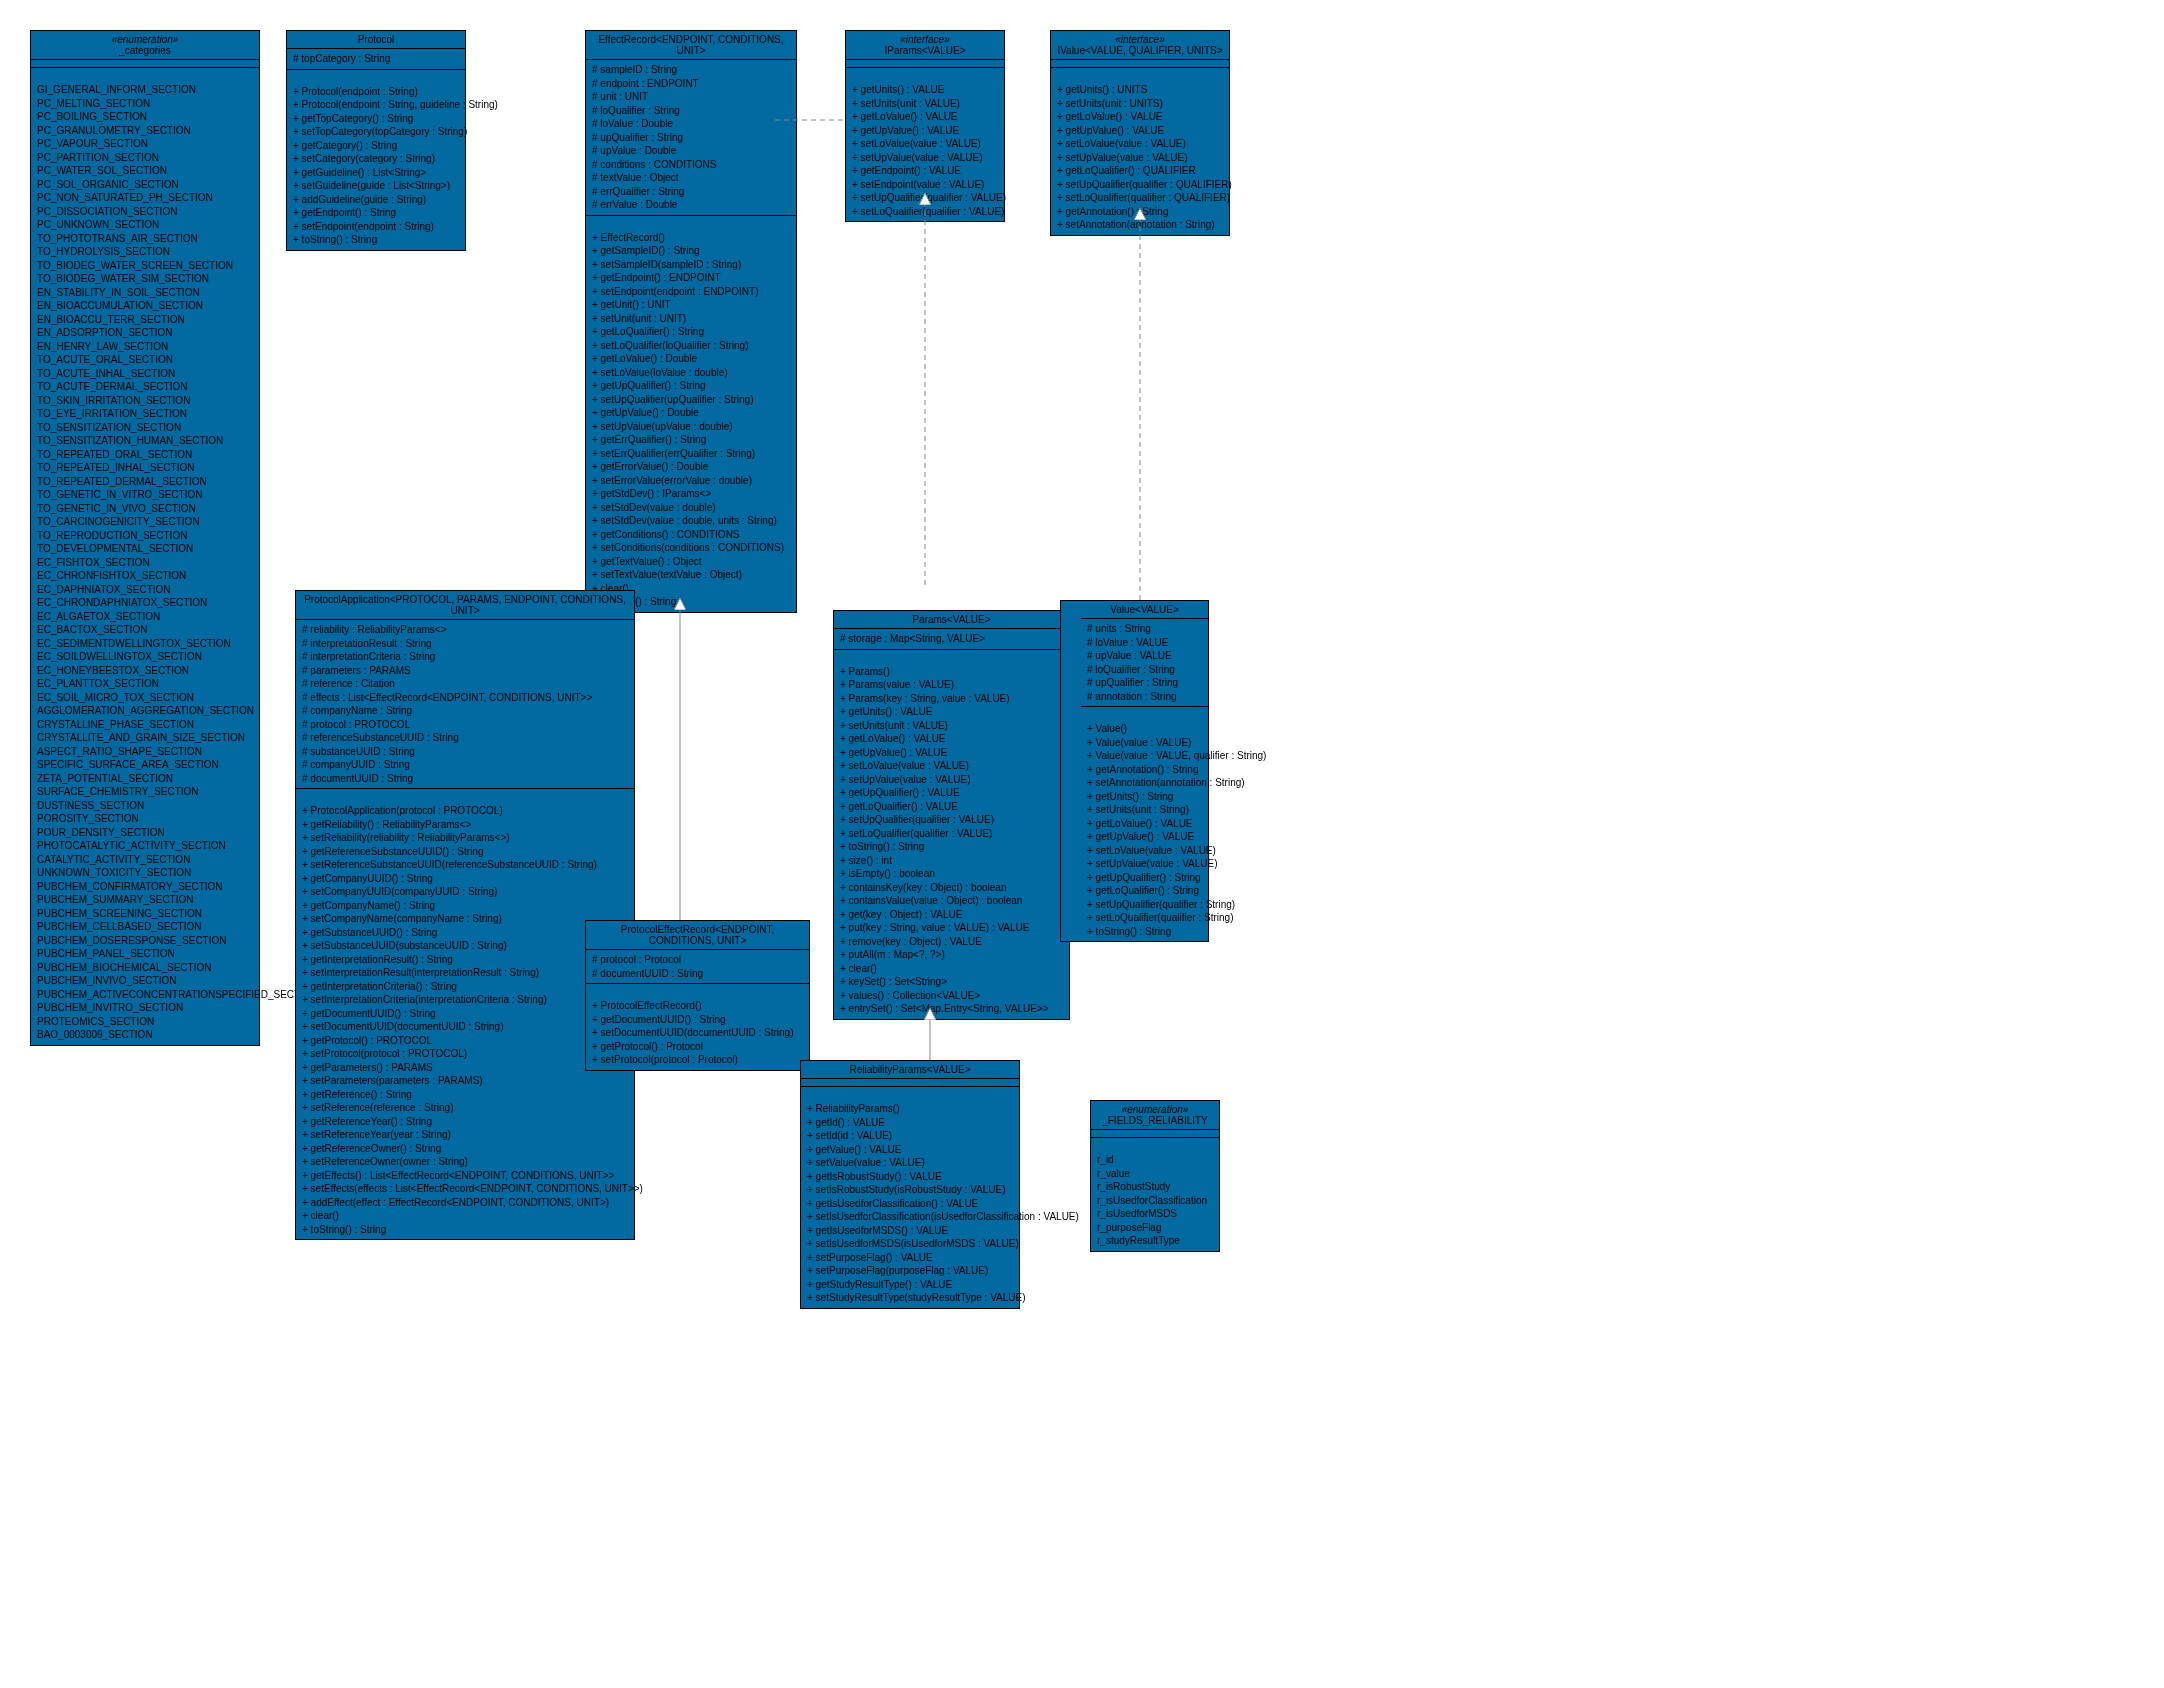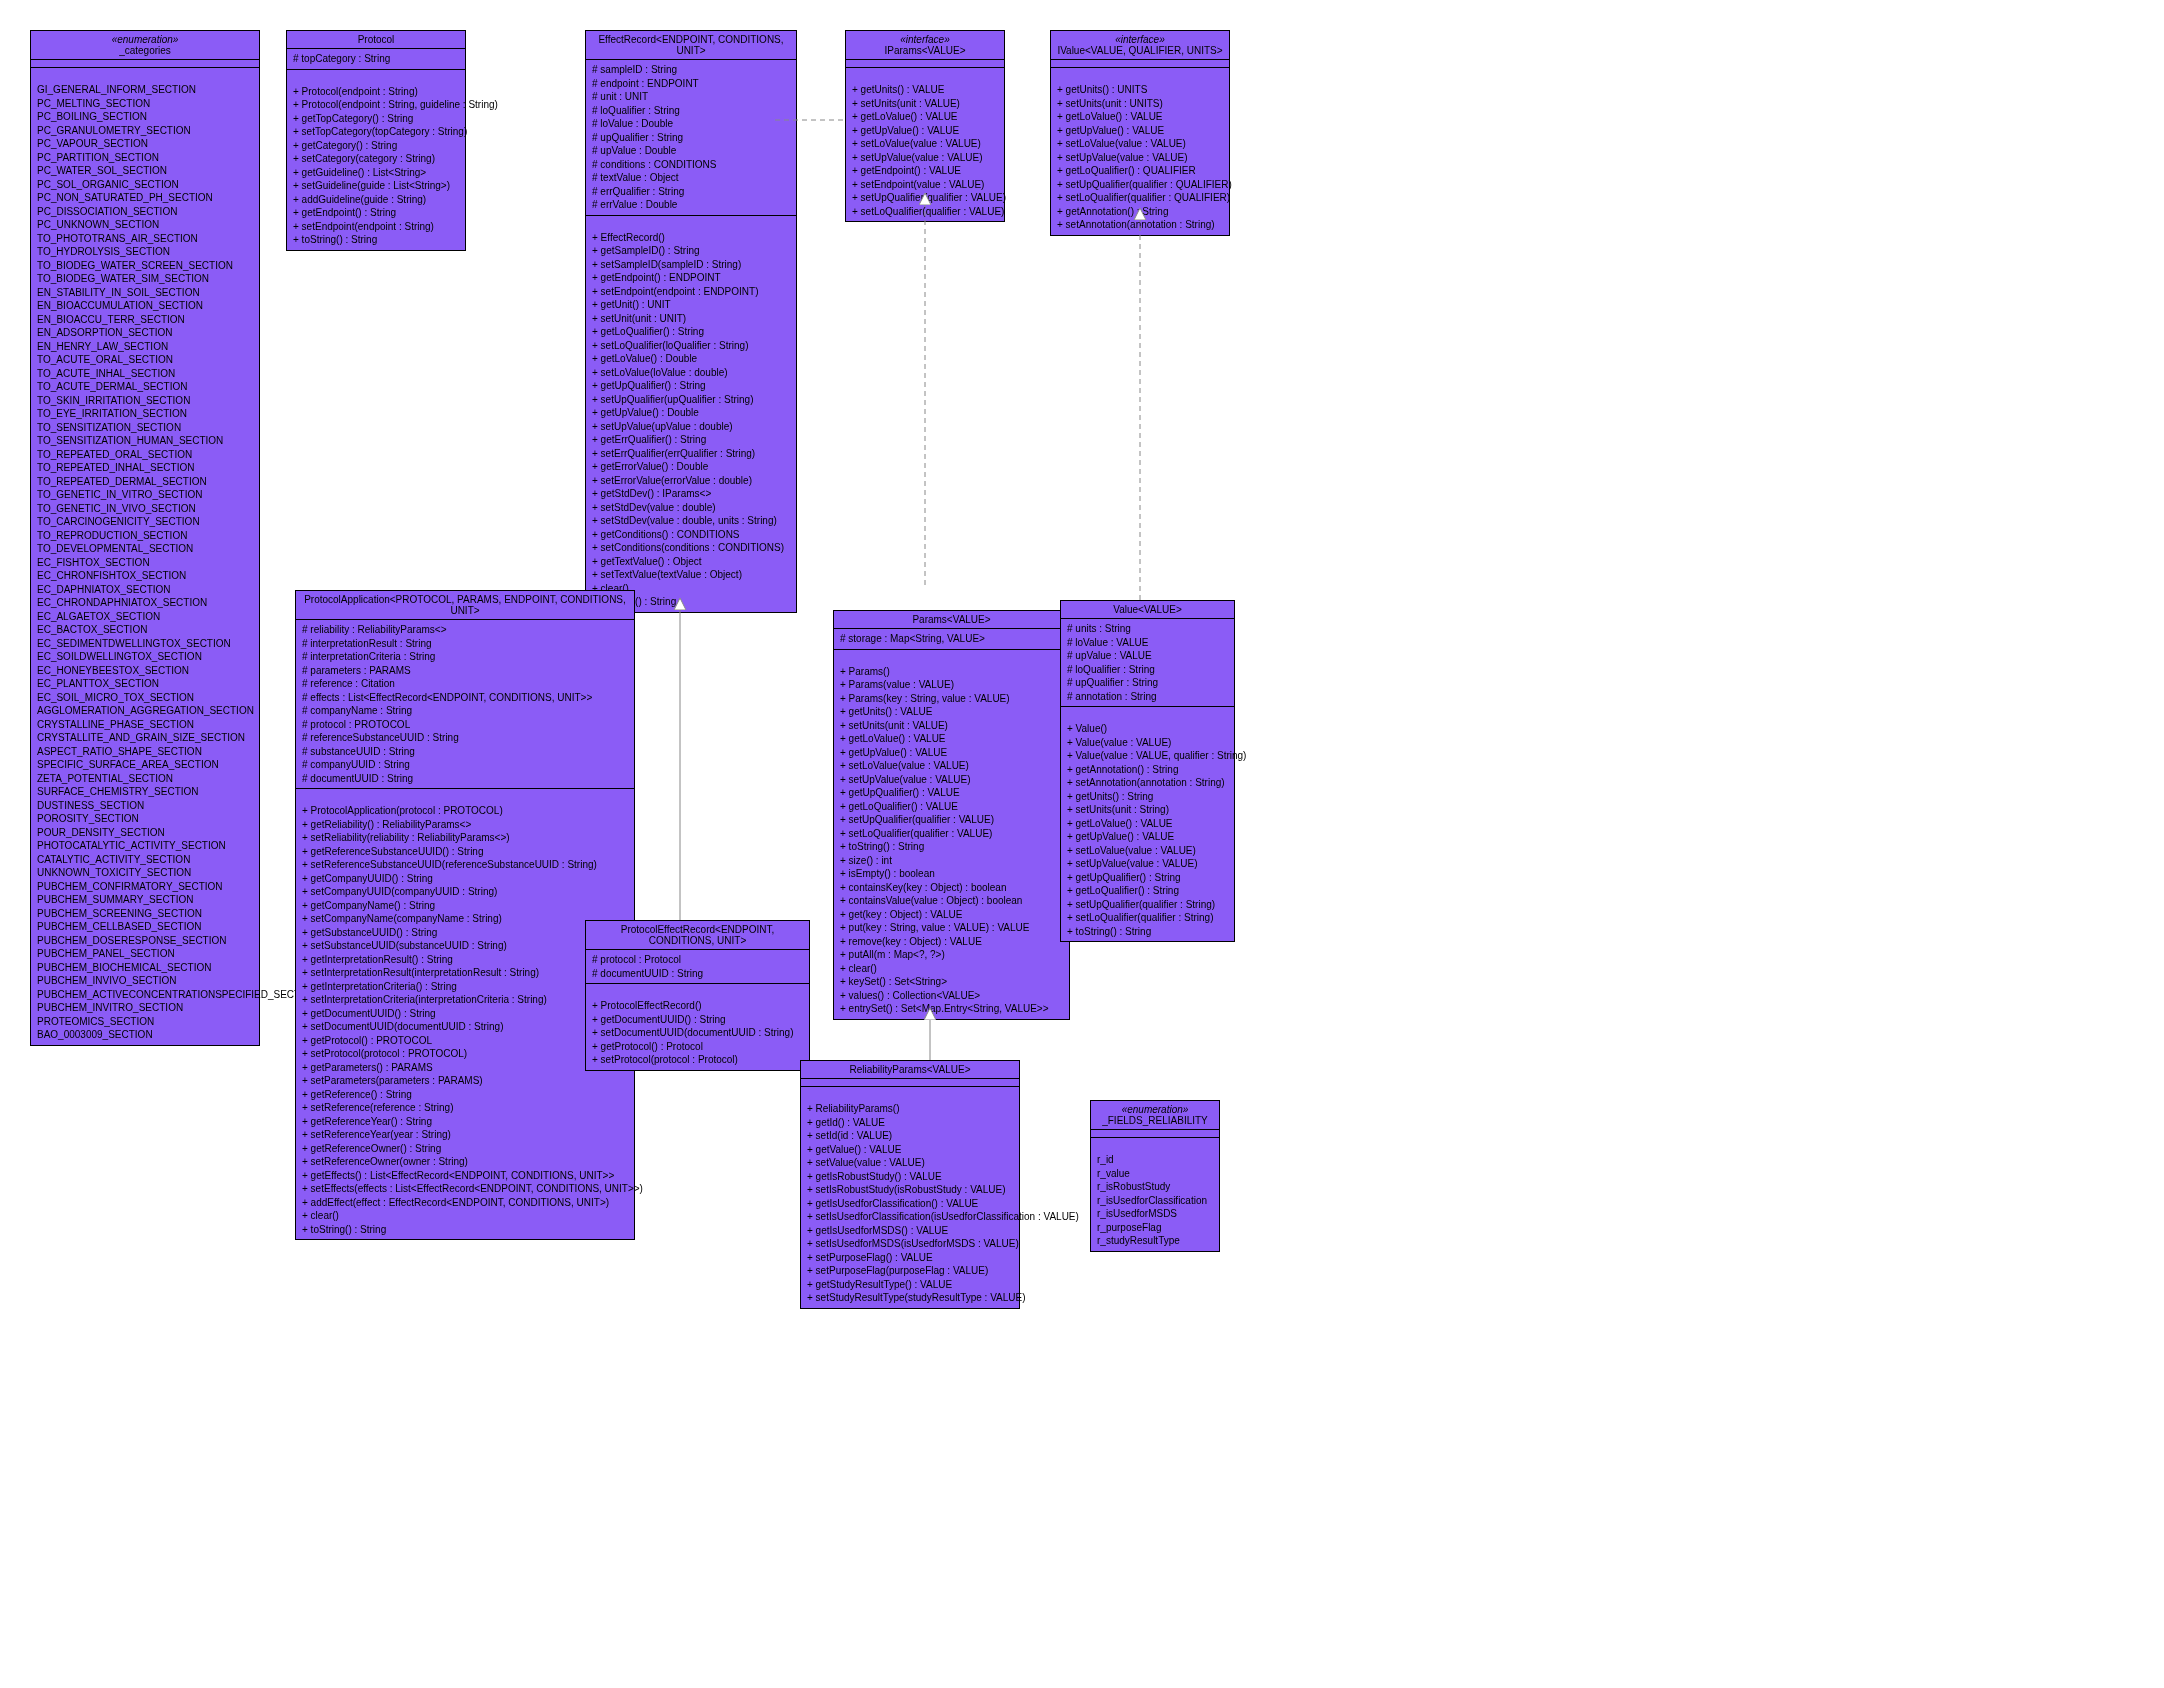--- a/index.html
+++ b/index.html
@@ -1,17 +1,17 @@
 <!DOCTYPE html>
 <html><head>
 <meta charset="utf-8">
 <style>
 * { box-sizing: border-box; margin: 0; padding: 0; }
 body { font-family: Arial, sans-serif; font-size: 10px; background: #fff; padding: 20px; position: relative; width: 2164px; height: 1688px; }
-.uml-box { position: absolute; border: 1px solid #000; background: #8b5cf6; }
+.uml-box { position: absolute; border: 1px solid #000; background: #0369a1; }
 .uml-title { border-bottom: 1px solid #000; text-align: center; font-weight: normal; padding: 3px 6px; }
 .uml-title .stereo { font-style: italic; }
 .uml-section { border-bottom: 1px solid #000; padding: 3px 6px; }
 .uml-section:last-child { border-bottom: none; margin-top: 12px; }
 .uml-section .item { white-space: nowrap; line-height: 1.35; }
 svg.connector { position: absolute; pointer-events: none; }
 </style>
 </head>
 <body>
 
@@ -300,21 +300,21 @@
       <div class="item">+ put(key : String, value : VALUE) : VALUE</div>
       <div class="item">+ remove(key : Object) : VALUE</div>
       <div class="item">+ putAll(m : Map&lt;?, ?&gt;)</div>
       <div class="item">+ clear()</div>
       <div class="item">+ keySet() : Set&lt;String&gt;</div>
       <div class="item">+ values() : Collection&lt;VALUE&gt;</div>
       <div class="item">+ entrySet() : Set&lt;Map.Entry&lt;String, VALUE&gt;&gt;</div>
     </div>
 </div>
 
-<div class="uml-box" style="left:1060px; top:600px; width:175px;">
+<div class="uml-box" style="left:1060px; top:600px; width:149px;padding-left:20px;">
   <div class="uml-title">Value&lt;VALUE&gt;</div>
   <div class="uml-section" id="valueClass-attrs">
       <div class="item"># units : String</div>
       <div class="item"># loValue : VALUE</div>
       <div class="item"># upValue : VALUE</div>
       <div class="item"># loQualifier : String</div>
       <div class="item"># upQualifier : String</div>
       <div class="item"># annotation : String</div>
     </div>
   <div class="uml-section" id="valueClass-ops">

